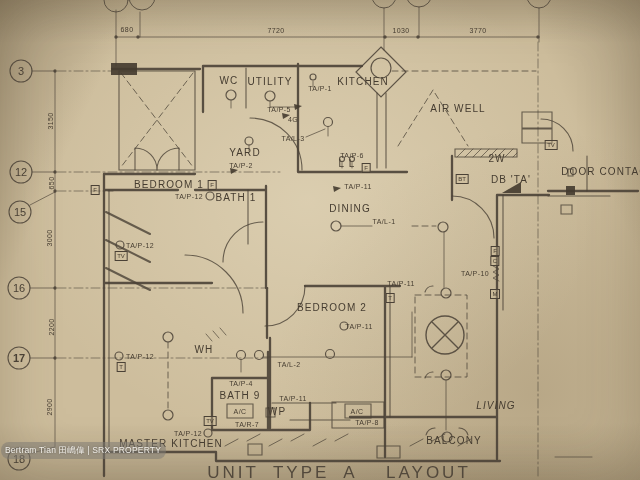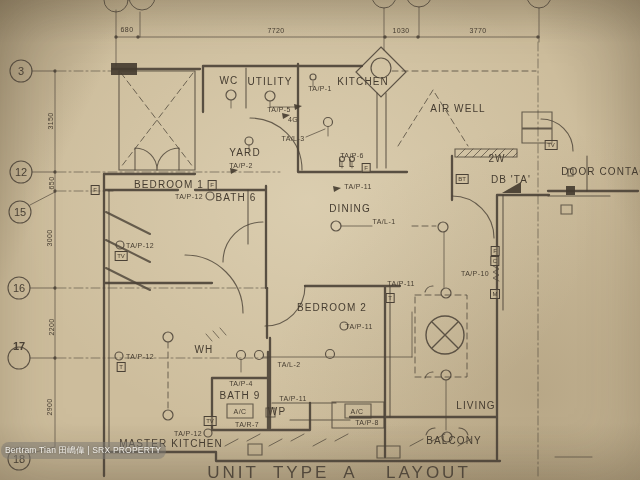--- a/index.html
+++ b/index.html
@@ -181,41 +181,41 @@
         <rect x="566" y="186" width="9" height="9"></rect>
       </g>
     </g>
   </svg>
 
   <div id="labels">
       <div class="lbl grid-num" style="left: 21px; top: 71px;">3</div>
       <div class="lbl grid-num" style="left: 21px; top: 172px;">12</div>
       <div class="lbl grid-num" style="left: 20px; top: 212px;">15</div>
       <div class="lbl grid-num" style="left: 19px; top: 288px;">16</div>
-      <div class="lbl grid-num" style="left: 19px; top: 346px; font-weight: bold;">17</div>
+      <div class="lbl grid-num" style="left: 19px; top: 358px; font-weight: bold;">17</div>
       <div class="lbl grid-num" style="left: 19px; top: 459px;">18</div>
       <div class="lbl dim" style="left: 127px; top: 29px;">680</div>
       <div class="lbl dim" style="left: 276px; top: 30px;">7720</div>
       <div class="lbl dim" style="left: 401px; top: 30px;">1030</div>
       <div class="lbl dim" style="left: 478px; top: 30px;">3770</div>
       <div class="lbl dim dimv" style="left: 50px; top: 121px;">3150</div>
       <div class="lbl dim dimv" style="left: 51px; top: 183px;">650</div>
       <div class="lbl dim dimv" style="left: 49px; top: 238px;">3000</div>
       <div class="lbl dim dimv" style="left: 51px; top: 327px;">2200</div>
       <div class="lbl dim dimv" style="left: 49px; top: 407px;">2900</div>
       <div class="lbl room" style="left: 229px; top: 81px;">WC</div>
       <div class="lbl room" style="left: 270px; top: 82px;">UTILITY</div>
       <div class="lbl room" style="left: 363px; top: 82px;">KITCHEN</div>
       <div class="lbl room" style="left: 458px; top: 109px;">AIR WELL</div>
       <div class="lbl room" style="left: 245px; top: 153px;">YARD</div>
       <div class="lbl room" style="left: 169px; top: 185px;">BEDROOM 1</div>
-      <div class="lbl room" style="left: 236px; top: 198px;">BATH 6</div>
+      <div class="lbl room" style="left: 236px; top: 198px;">BATH 1</div>
       <div class="lbl room" style="left: 332px; top: 209px; padding-left: 36px;">DINING</div>
       <div class="lbl room" style="left: 332px; top: 308px;">BEDROOM 2</div>
-      <div class="lbl room" style="left: 476px; top: 406px;">LIVING</div>
+      <div class="lbl room" style="left: 496px; top: 406px; font-style: italic;">LIVING</div>
       <div class="lbl room" style="left: 454px; top: 441px;">BALCONY</div>
       <div class="lbl room" style="left: 240px; top: 396px;">BATH 9</div>
       <div class="lbl room" style="left: 171px; top: 444px;">MASTER KITCHEN</div>
       <div class="lbl room" style="left: 204px; top: 350px;">WH</div>
       <div class="lbl room" style="left: 277px; top: 412px;">WP</div>
       <div class="lbl room" style="left: 608px; top: 172px;">DOOR CONTACT</div>
       <div class="lbl room" style="left: 511px; top: 180px;">DB 'TA'</div>
       <div class="lbl room" style="left: 497px; top: 159px; text-align: center;">2W</div>
       <div class="lbl room" style="left: 347px; top: 164px;">L L</div>
       <div class="lbl elec" style="left: 320px; top: 88px;">TA/P-1</div>

